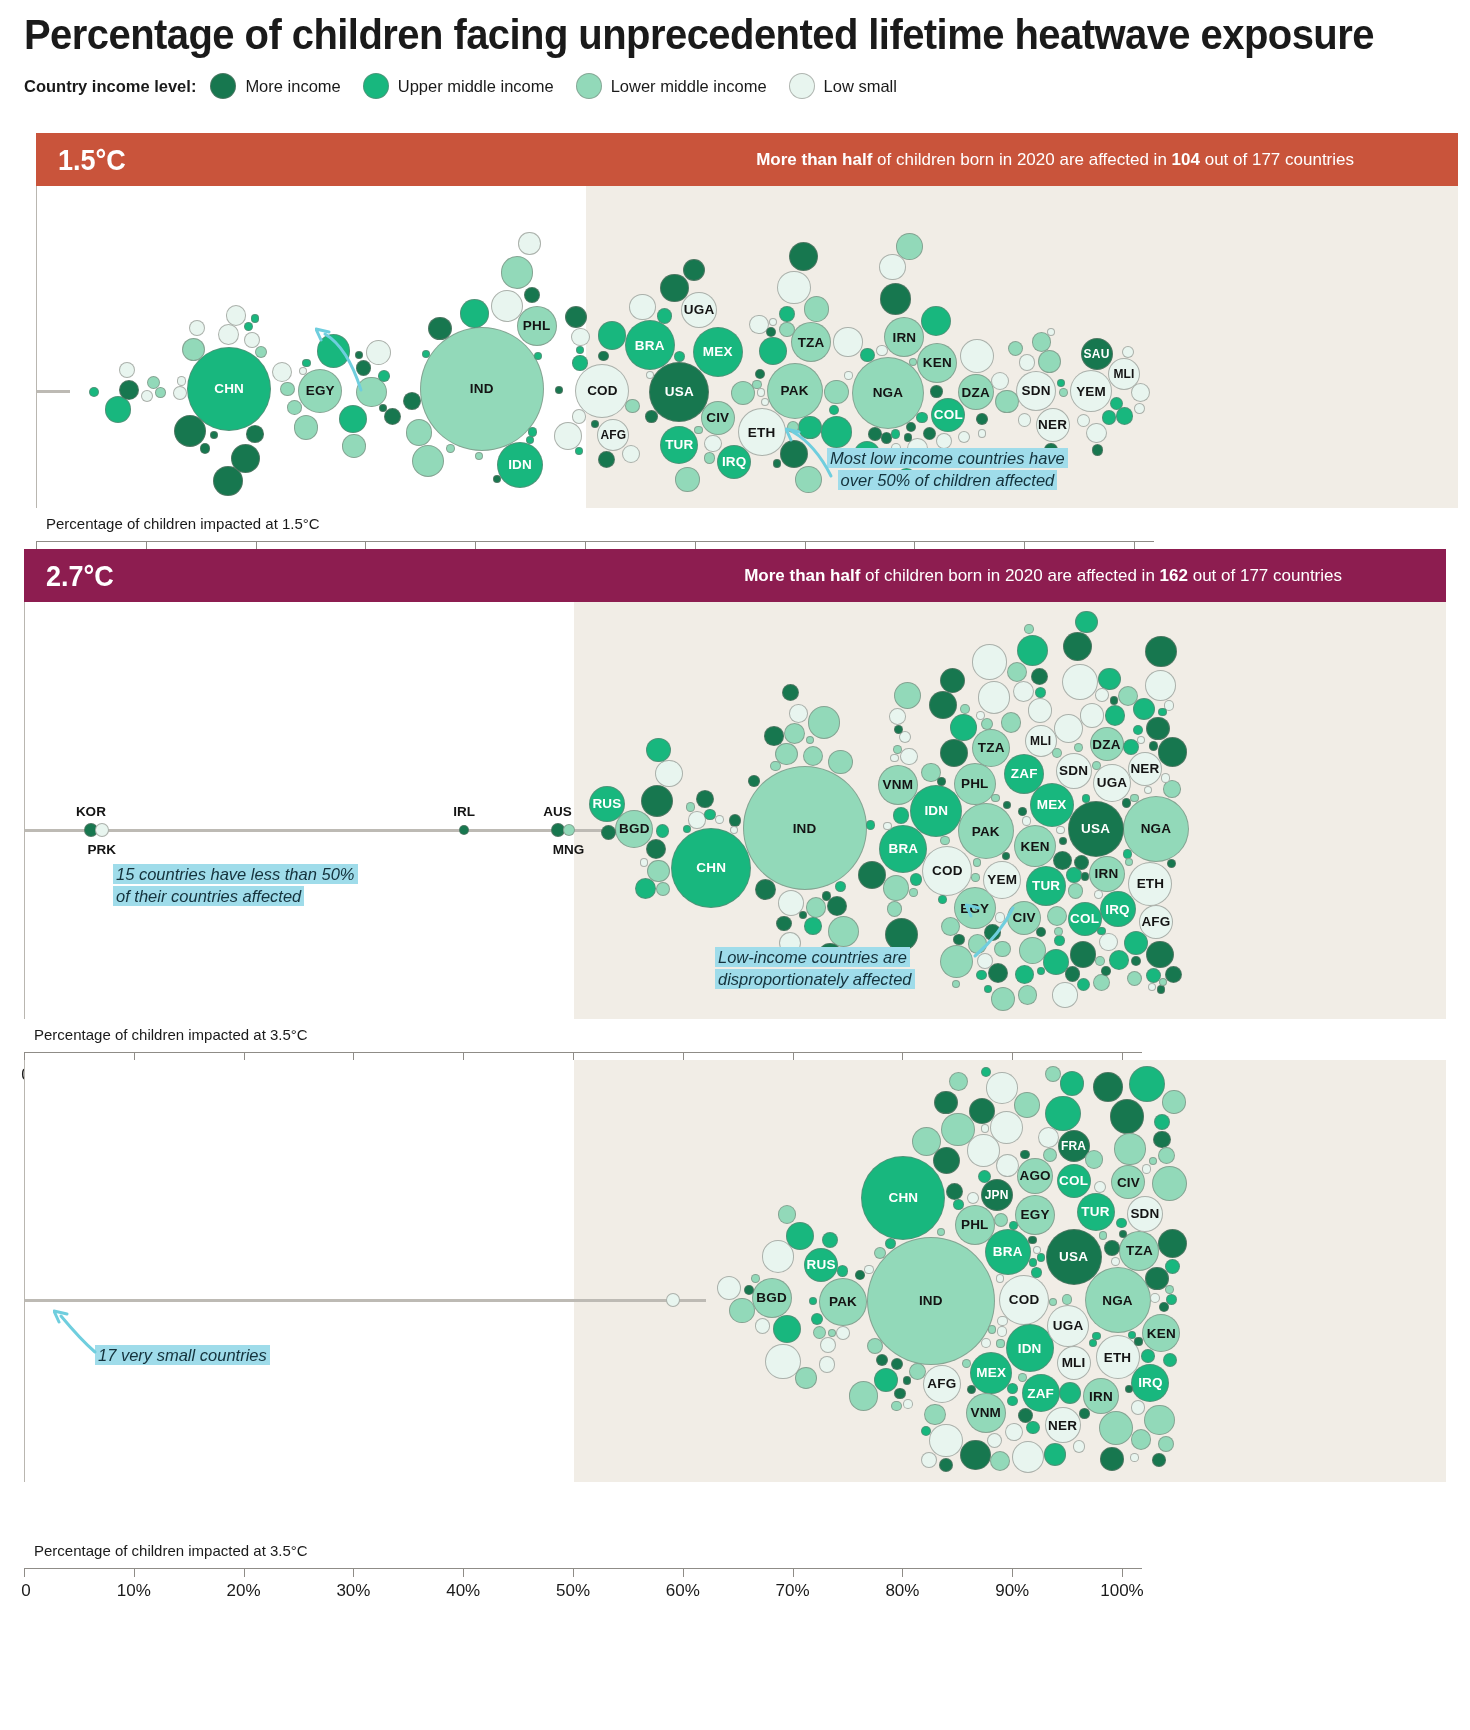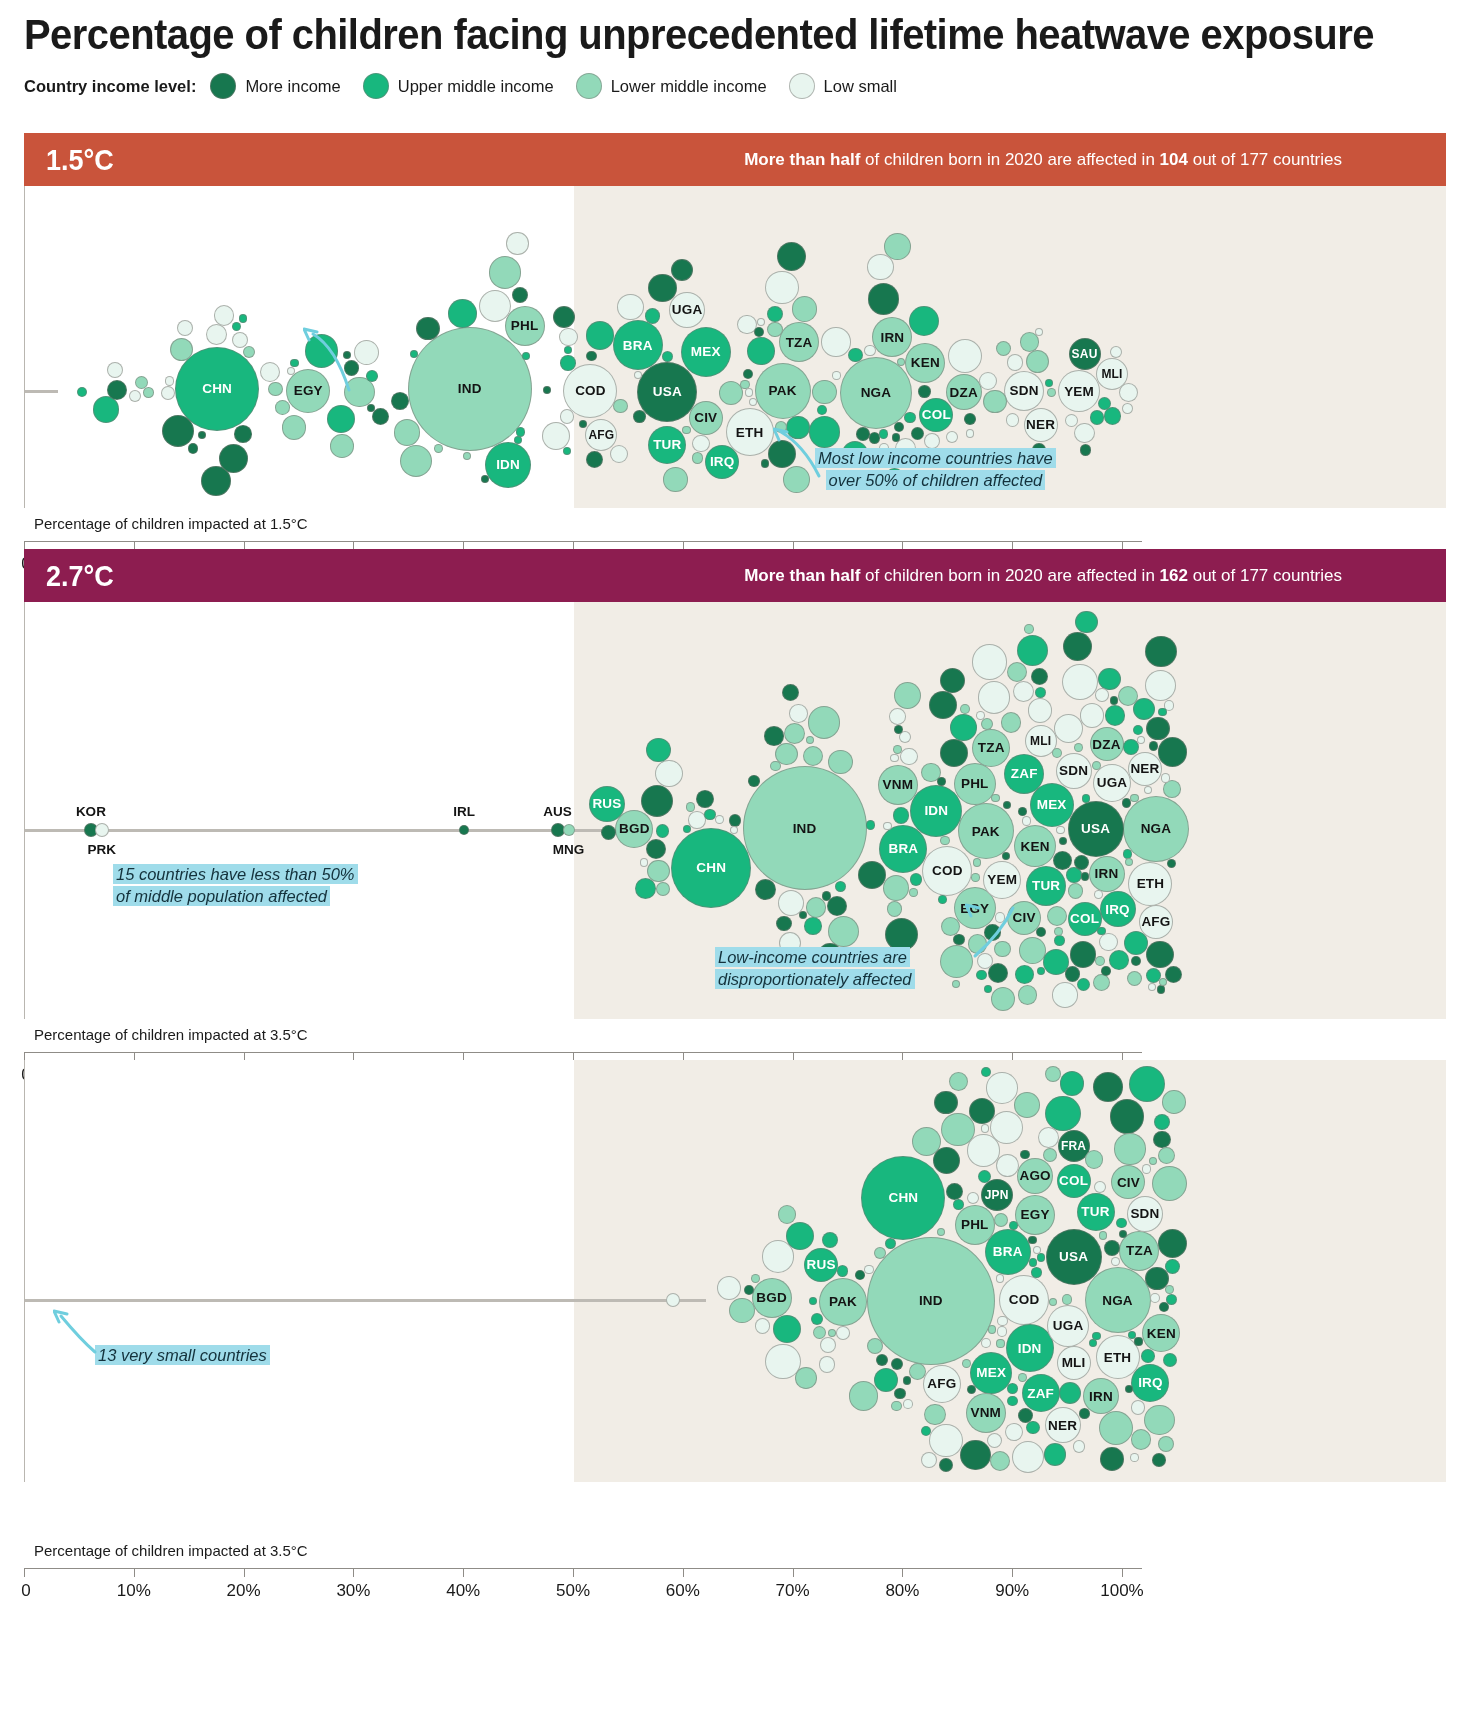--- a/index.html
+++ b/index.html
@@ -28,21 +28,21 @@
     display:flex; align-items:center; gap:0px;
     font-size:16px;
   }
   .legend-title { font-weight:700; font-size:16.5px; margin-right:14px; white-space:nowrap; }
   .legend-item { display:flex; align-items:center; margin-right:22px; white-space:nowrap; }
   .legend-swatch { width:26px; height:26px; border-radius:50%; margin-right:9px; }
   .legend-label { font-size:16.5px; }
 
   
   .panel { position:absolute; left:24px; width:1422px; }
-  .panel-1 { top:133px; }
+  .panel-1 { top:133px;margin-left:12px; }
   .panel-2 { top:549px; }
   .panel-3 { top:1060px; }
 
   .band {
     height:53px; display:flex; align-items:center;
     padding:0 22px 0 22px; color:#ffffff;
   }
   .band-temp {
     font-size:30px; font-weight:700;
     font-family:"Liberation Sans Narrow","Liberation Sans", sans-serif;
@@ -570,21 +570,21 @@
         <div class="bubble lbl-dark nolabel" style="left: 1100.09px; top: 256.361px; width: 8.11834px; height: 8.11834px; background: rgb(146, 217, 185);"></div>
         <div class="bubble lbl-light nolabel" style="left: 774.088px; top: 308.63px; width: 8.10519px; height: 8.10519px; background: rgb(23, 119, 79);"></div>
         <div class="bubble lbl-dark nolabel" style="left: 927.206px; top: 378.22px; width: 8.08947px; height: 8.08947px; background: rgb(146, 217, 185);"></div>
         <div class="bubble lbl-dark nolabel" style="left: 1118.89px; top: 184.272px; width: 8.0685px; height: 8.0685px; background: rgb(232, 245, 239);"></div>
         <div class="bubble lbl-dark nolabel" style="left: 704.867px; top: 224.172px; width: 8.06057px; height: 8.06057px; background: rgb(232, 245, 239);"></div>
         <div class="bubble lbl-light nolabel" style="left: 958.586px; top: 382.75px; width: 8.0571px; height: 8.0571px; background: rgb(24, 183, 126);"></div>
         <div class="bubble lbl-light nolabel" style="left: 1033.55px; top: 235.225px; width: 8.04964px; height: 8.04964px; background: rgb(23, 119, 79);"></div>
         <div class="bubble lbl-dark nolabel" style="left: 1112.05px; top: 134.129px; width: 8.04903px; height: 8.04903px; background: rgb(232, 245, 239);"></div>
         <div class="bubble lbl-dark nolabel" style="left: 1134.29px; top: 375.78px; width: 8.03865px; height: 8.03865px; background: rgb(146, 217, 185);"></div>
         <div class="bubble lbl-light nolabel" style="left: 976.631px; top: 250.19px; width: 8.0006px; height: 8.0006px; background: rgb(23, 119, 79);"></div>
-        <div class="anno" style="left: 88px; top: 262px;"><span>15 countries have less than 50%</span><br><span>of middle population affected</span></div>
+        <div class="anno" style="left: 88px; top: 262px;"><span>15 countries have less than 50%</span><br><span>of their countries affected</span></div>
         <div class="anno" style="left: 690px; top: 345px;"><span>Low-income countries are</span><br><span>disproportionately affected</span></div>
         <svg width="56" height="62" class="arrow" style="left: 940px; top: 300px;">
           <path d="M 10 54 C 26 40, 40 22, 48 6" stroke="#6fcede" stroke-width="3" fill="none" stroke-linecap="round"></path>
           <path d="M 6 14 L 1 3 L 14 6" stroke="#6fcede" stroke-width="3" fill="none" stroke-linecap="round" stroke-linejoin="round"></path>
         </svg>
       </div>
     <div class="axis-caption" style="left:10px; top:477px;">Percentage of children impacted at 3.5°C</div>
     <div class="axis" id="axis-2" style="top:503px;">
         <div class="axis-line" style="width: 1118px;"></div>
         <div class="tick" style="left: 0px;"></div>
@@ -775,21 +775,21 @@
         <div class="bubble lbl-dark nolabel" style="left: 1008.16px; top: 185.648px; width: 8.21378px; height: 8.21378px; background: rgb(232, 245, 239);"></div>
         <div class="bubble lbl-dark nolabel" style="left: 1023.74px; top: 237.73px; width: 8.20434px; height: 8.20434px; background: rgb(146, 217, 185);"></div>
         <div class="bubble lbl-dark nolabel" style="left: 971.357px; top: 279.494px; width: 8.19035px; height: 8.19035px; background: rgb(146, 217, 185);"></div>
         <div class="bubble lbl-light nolabel" style="left: 1109.46px; top: 277.455px; width: 8.1372px; height: 8.1372px; background: rgb(23, 119, 79);"></div>
         <div class="bubble lbl-dark nolabel" style="left: 912.236px; top: 167.75px; width: 8.12782px; height: 8.12782px; background: rgb(146, 217, 185);"></div>
         <div class="bubble lbl-light nolabel" style="left: 877.619px; top: 316.494px; width: 8.07797px; height: 8.07797px; background: rgb(23, 119, 79);"></div>
         <div class="bubble lbl-dark nolabel" style="left: 802.659px; top: 268.64px; width: 8.05934px; height: 8.05934px; background: rgb(146, 217, 185);"></div>
         <div class="bubble lbl-light nolabel" style="left: 783.572px; top: 237.42px; width: 8.02922px; height: 8.02922px; background: rgb(24, 183, 126);"></div>
         <div class="bubble lbl-light nolabel" style="left: 1099.58px; top: 324.552px; width: 8.00962px; height: 8.00962px; background: rgb(23, 119, 79);"></div>
         <div class="bubble lbl-light nolabel" style="left: 1094.05px; top: 169.625px; width: 8.00169px; height: 8.00169px; background: rgb(23, 119, 79);"></div>
-        <div class="anno" style="left: 70px; top: 285px;"><span>13 very small countries</span></div>
+        <div class="anno" style="left: 70px; top: 285px;"><span>17 very small countries</span></div>
         <svg width="52" height="52" class="arrow" style="left: 28px; top: 248px;">
           <path d="M 8 8 C 18 20, 28 32, 42 44" stroke="#6fcede" stroke-width="3" fill="none" stroke-linecap="round"></path>
           <path d="M 6 14 L 1 3 L 14 6" stroke="#6fcede" stroke-width="3" fill="none" stroke-linecap="round" stroke-linejoin="round"></path>
         </svg>
       </div>
     <div class="axis-caption" style="left:10px; top:482px;">Percentage of children impacted at 3.5°C</div>
     <div class="axis" id="axis-3" style="top:508px;">
         <div class="axis-line" style="width: 1118px;"></div>
         <div class="tick" style="left: 0px;"></div>
         <div class="tick-lab" style="left: 0px; transform: translateX(-30%);">0</div>

